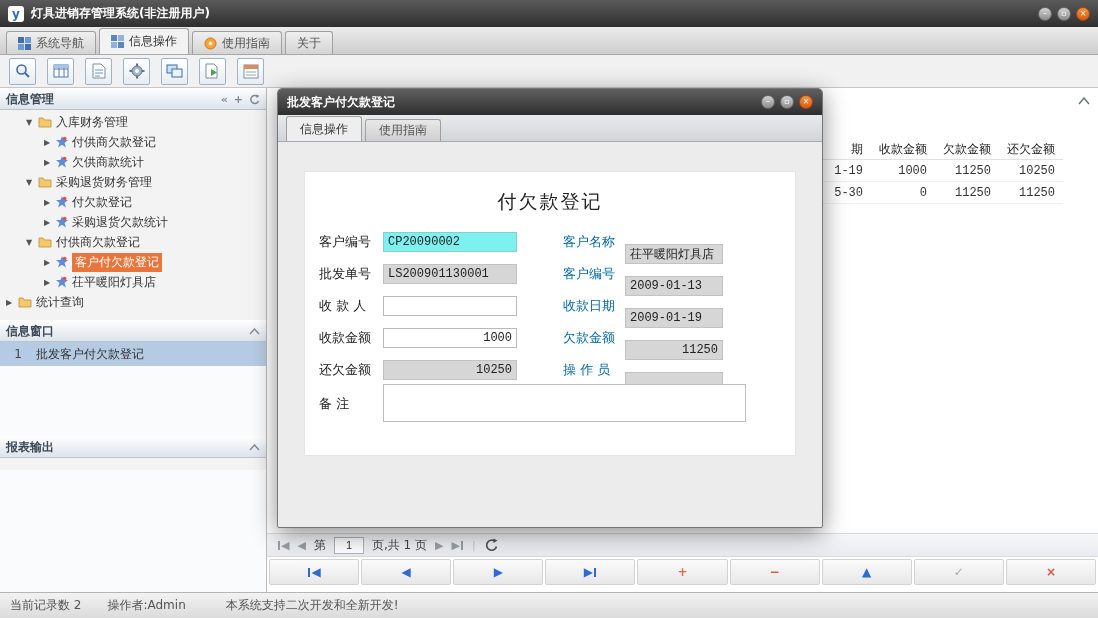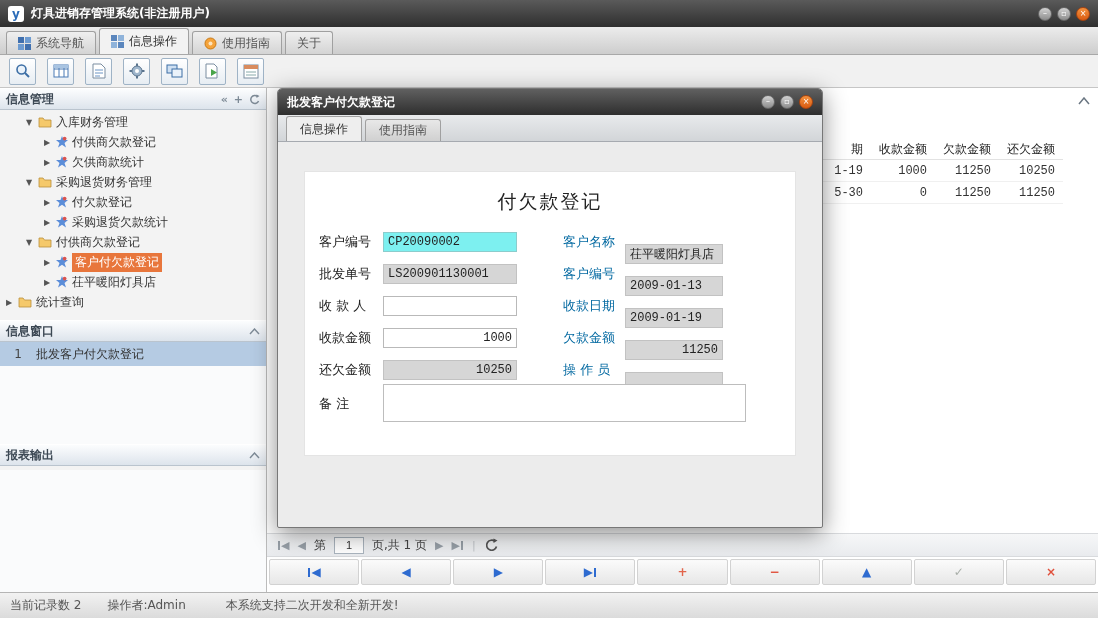--- a/index.html
+++ b/index.html
@@ -291,21 +291,21 @@
     </span>
   </div>
 
   <div class="iw-area">
     <div class="iw-row selected">
       <span class="iw-idx">1</span>
       <span class="iw-label">批发客户付欠款登记</span>
     </div>
   </div>
 
-  <div class="sb-header" style="top:356px;">
+  <div class="sb-header" style="top:348px;">
     <span>报表输出</span>
     <span class="hicons">
       <svg width="11" height="7" class="chev-up">
           <polyline points="1,6 5.5,1 10,6" fill="none" stroke="#7d8a96" stroke-width="1.4"></polyline>
         </svg>
     </span>
   </div>
   <div class="ro-area"></div>
 </div>
 

